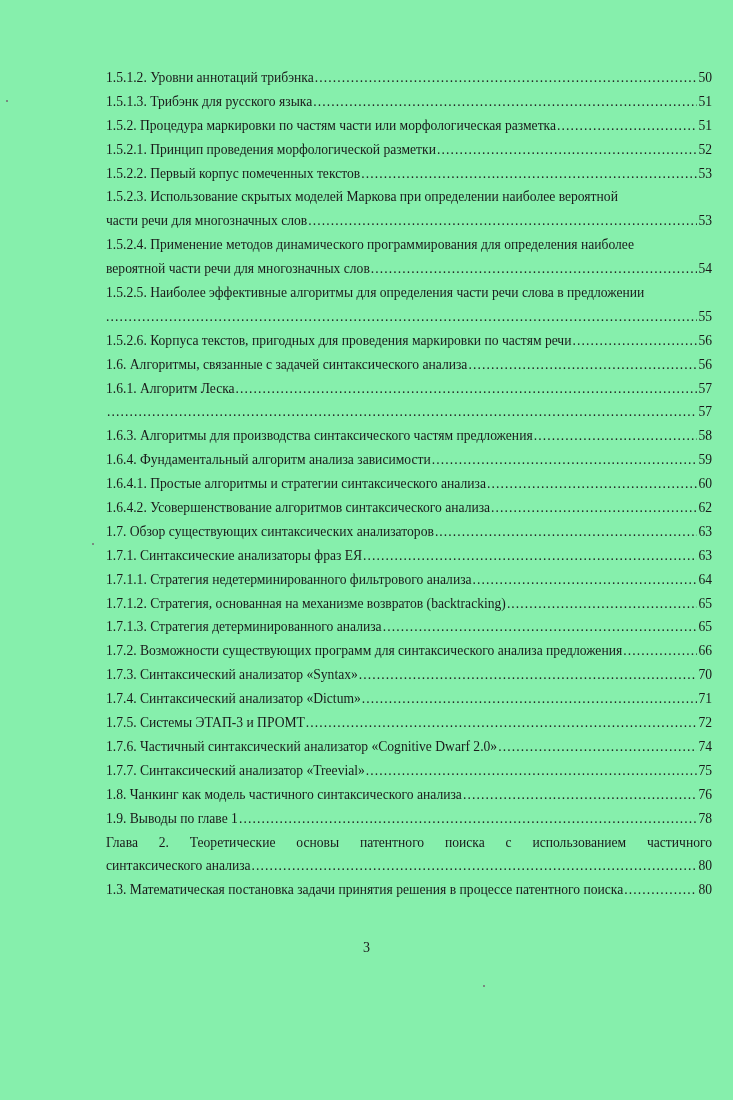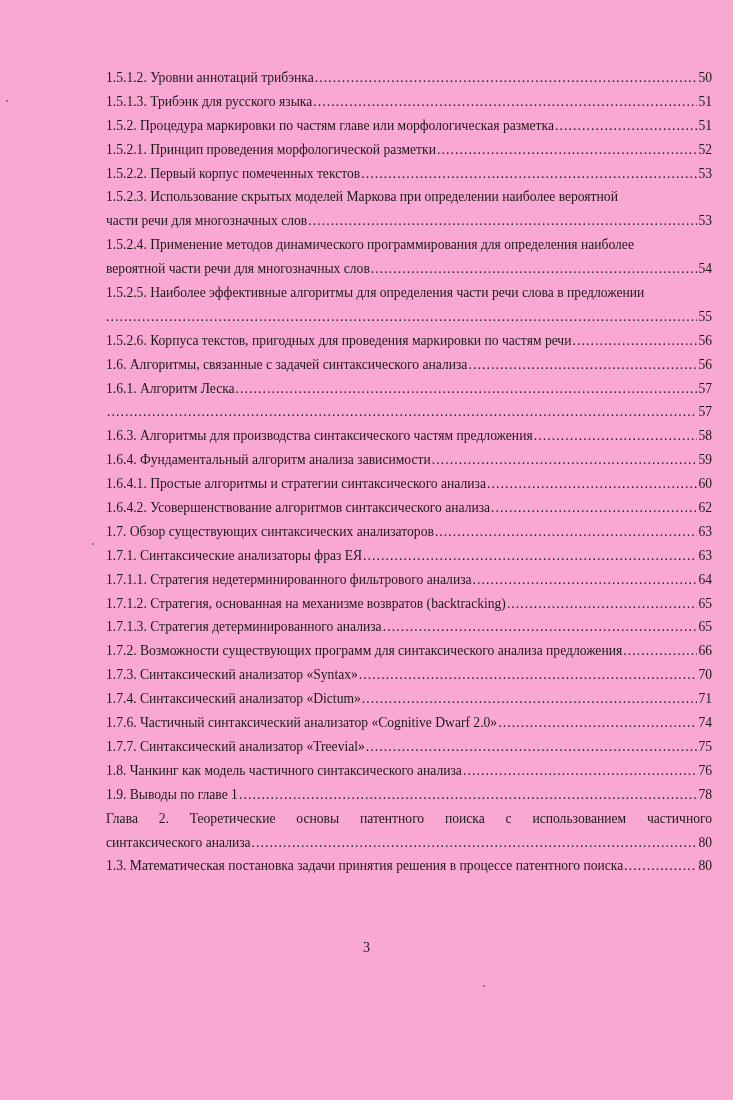--- a/index.html
+++ b/index.html
@@ -12,21 +12,21 @@
       height: 1100px;
       position: relative;
       overflow: hidden;
       font-family: "Liberation Serif", "DejaVu Serif", serif;
       color: #1a1a1a;
     }
     .page {
       position: absolute;
       left: 0; top: 0;
       width: 733px; height: 1100px;
-      background: #f9a8d4;
+      background: #86efac;
     }
     .toc {
       position: absolute;
       left: 106px;
       top: 66px;
       width: 606px;
     }
     .toc-row {
       display: flex;
       align-items: baseline;
@@ -91,21 +91,21 @@
       <span class="title">1.5.1.2. Уровни аннотаций трибэнка</span>
       <span class="leader"></span>
       <span class="page-num">50</span>
     </div>
     <div class="toc-row">
       <span class="title">1.5.1.3. Трибэнк для русского языка</span>
       <span class="leader"></span>
       <span class="page-num">51</span>
     </div>
     <div class="toc-row">
-      <span class="title">1.5.2. Процедура маркировки по частям главе или морфологическая разметка</span>
+      <span class="title">1.5.2. Процедура маркировки по частям части или морфологическая разметка</span>
       <span class="leader"></span>
       <span class="page-num">51</span>
     </div>
     <div class="toc-row">
       <span class="title">1.5.2.1. Принцип проведения морфологической разметки</span>
       <span class="leader"></span>
       <span class="page-num">52</span>
     </div>
     <div class="toc-row">
       <span class="title">1.5.2.2. Первый корпус помеченных текстов</span>
@@ -216,20 +216,25 @@
       <span class="title">1.7.3. Синтаксический анализатор «Syntax»</span>
       <span class="leader"></span>
       <span class="page-num">70</span>
     </div>
     <div class="toc-row">
       <span class="title">1.7.4. Синтаксический анализатор «Dictum»</span>
       <span class="leader"></span>
       <span class="page-num">71</span>
     </div>
     <div class="toc-row">
+      <span class="title">1.7.5. Системы ЭТАП-3 и ПРОМТ</span>
+      <span class="leader"></span>
+      <span class="page-num">72</span>
+    </div>
+    <div class="toc-row">
       <span class="title">1.7.6. Частичный синтаксический анализатор «Cognitive Dwarf 2.0»</span>
       <span class="leader"></span>
       <span class="page-num">74</span>
     </div>
     <div class="toc-row">
       <span class="title">1.7.7. Синтаксический анализатор «Treevial»</span>
       <span class="leader"></span>
       <span class="page-num">75</span>
     </div>
     <div class="toc-row">

